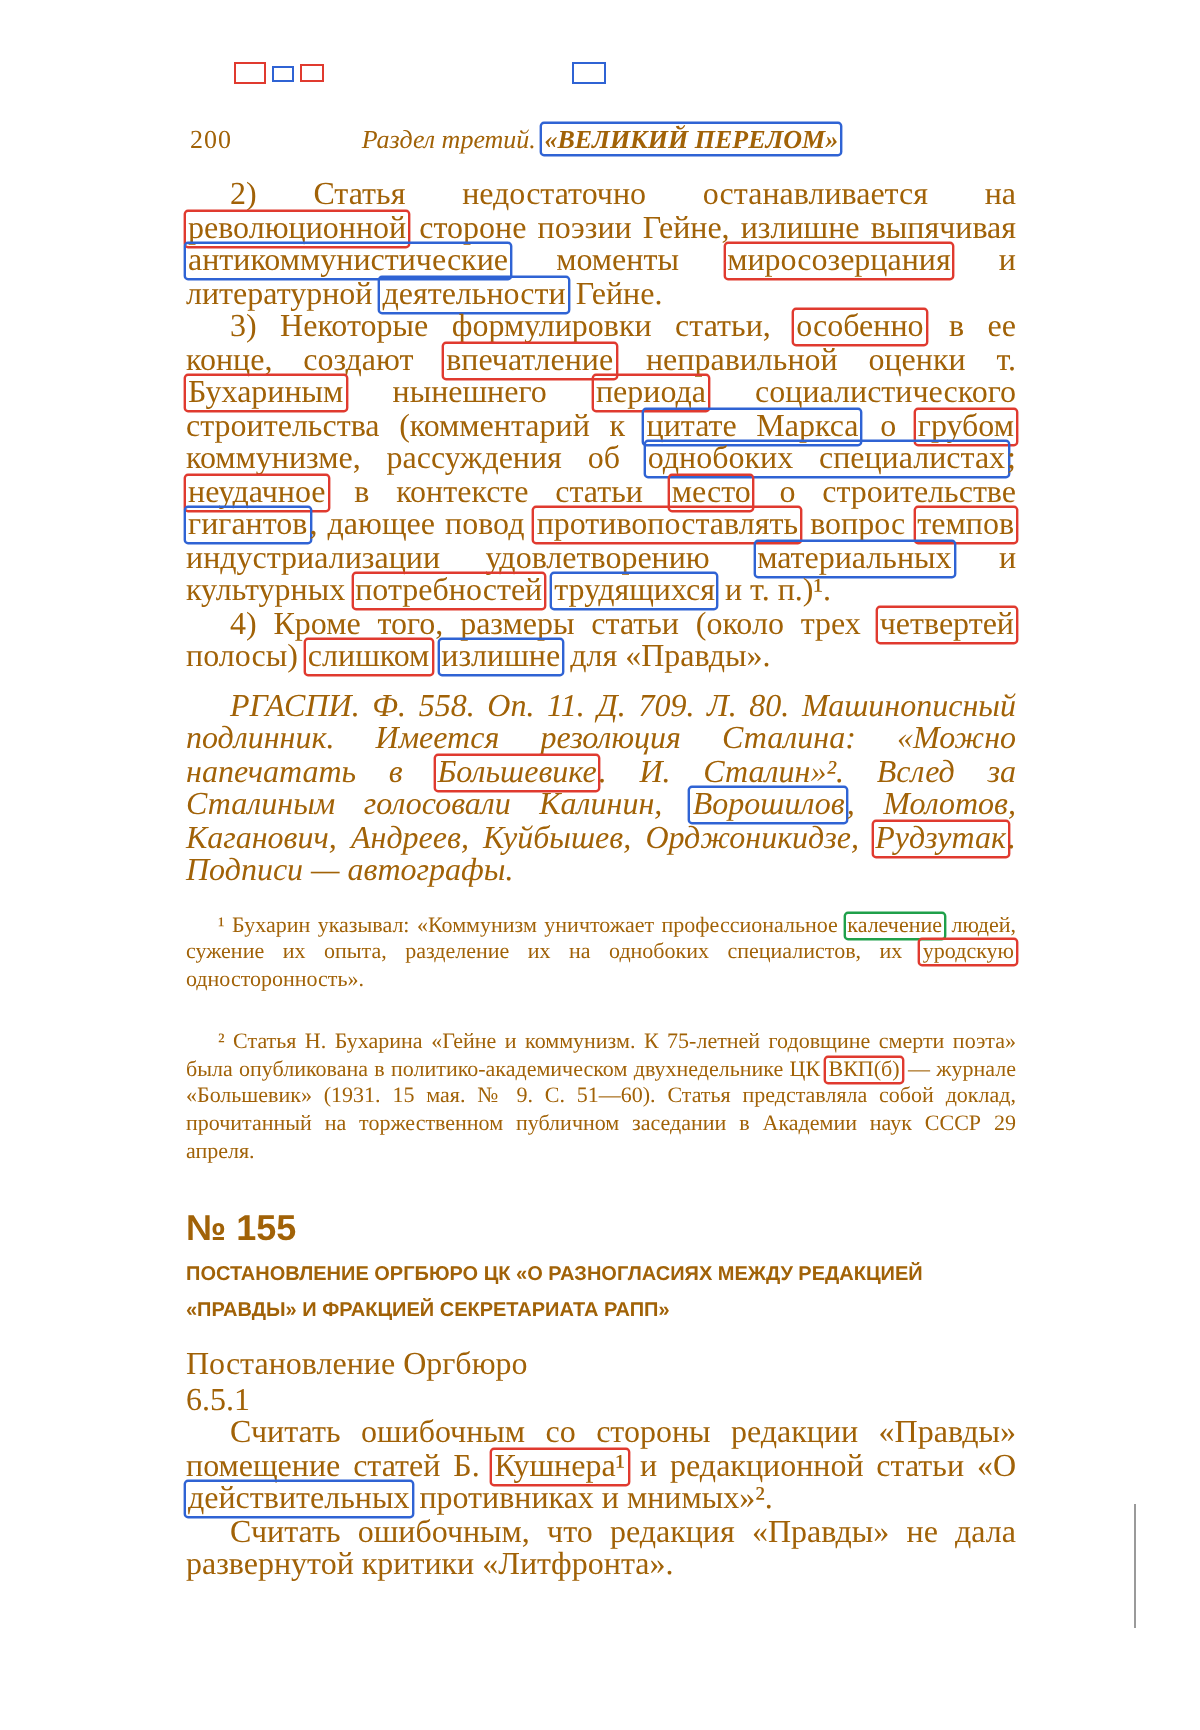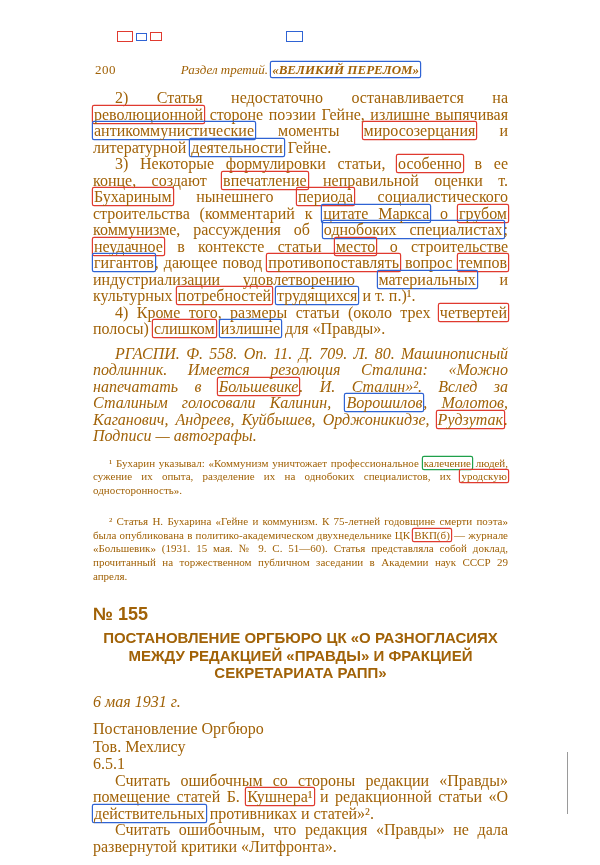--- a/index.html
+++ b/index.html
@@ -16,21 +16,21 @@
   
   .content { position:absolute; top:90px; left:93px; width:415px; }
   .blk { font-size:16px; line-height:16.5px; }
   .body { text-align:justify; text-indent:22px; }
   .sig { text-align:right; font-style:italic; margin-top:2px; }
   .dateline { font-style:italic; margin-top:6px; }
   .archive { font-style:italic; text-align:justify; text-indent:22px; margin-top:8px; }
   .fn { font-size:11px; line-height:13.8px; text-align:justify; text-indent:16px;margin-top:17px; }
   .mt12 { margin-top:12px; }
   .docnum { font-family:"Liberation Sans", sans-serif; font-weight:bold; font-size:18px; margin-top:22px; }
-  .doctitle { font-family:"Liberation Sans", sans-serif; font-weight:bold; font-size:15px; line-height:17.5px; margin-top:7px;text-align:center; }
+  .doctitle { font-family:"Liberation Sans", sans-serif; font-weight:bold; font-size:10px; line-height:17.5px; margin-top:7px; }
   .docdate { font-style:italic; margin-top:12px; }
   .docline { line-height:17.5px; }
   .docline.first { margin-top:10px; }
   .chead { font-weight:bold; text-align:center; line-height:18px; margin-top:15px; margin-bottom:7px; }
   
   .hl { padding:0 1px; border-radius:1px; }
   .hl-red   { box-shadow:0 0 0 1.2px var(--hl-red); }
   .hl-blue  { box-shadow:0 0 0 1.2px var(--hl-blue); }
   .hl-green { box-shadow:0 0 0 1.2px var(--hl-green); }
   
@@ -57,21 +57,19 @@
 
   <div class="content" id="content">
       <p class="blk body"><span>2) Статья недостаточно останавливается на </span><span class="hl hl-red">революционной</span><span> стороне поэзии Гейне, излишне выпячивая </span><span class="hl hl-blue">антикоммунистические</span><span> моменты </span><span class="hl hl-red">миросозерцания</span><span> и литературной </span><span class="hl hl-blue">деятельности</span><span> Гейне.</span></p>
       <p class="blk body"><span>3) Некоторые формулировки статьи, </span><span class="hl hl-red">особенно</span><span> в ее конце, создают </span><span class="hl hl-red">впечатление</span><span> неправильной оценки т. </span><span class="hl hl-red">Бухариным</span><span> нынешнего </span><span class="hl hl-red">периода</span><span> социалистического строительства (комментарий к </span><span class="hl hl-blue">цитате Маркса</span><span> о </span><span class="hl hl-red">грубом</span><span> коммунизме, рассуждения об </span><span class="hl hl-blue">однобоких специалистах</span><span>; </span><span class="hl hl-red">неудачное</span><span> в контексте статьи </span><span class="hl hl-red">место</span><span> о строительстве </span><span class="hl hl-blue">гигантов</span><span>, дающее повод </span><span class="hl hl-red">противопоставлять</span><span> вопрос </span><span class="hl hl-red">темпов</span><span> индустриализации удовлетворению </span><span class="hl hl-blue">материальных</span><span> и культурных </span><span class="hl hl-red">потребностей</span><span> </span><span class="hl hl-blue">трудящихся</span><span> и т. п.)¹.</span></p>
       <p class="blk body"><span>4) Кроме того, размеры статьи (около трех </span><span class="hl hl-red">четвертей</span><span> полосы) </span><span class="hl hl-red">слишком</span><span> </span><span class="hl hl-blue">излишне</span><span> для «Правды».</span></p>
       <p class="blk archive"><span>РГАСПИ. Ф. 558. Оп. 11. Д. 709. Л. 80. Машинописный подлинник. Имеется резолюция Сталина: «Можно напечатать в </span><span class="hl hl-red">Большевике</span><span>. И. Сталин»². Вслед за Сталиным голосовали Калинин, </span><span class="hl hl-blue">Ворошилов</span><span>, Молотов, Каганович, Андреев, Куйбышев, Орджоникидзе, </span><span class="hl hl-red">Рудзутак</span><span>. Подписи — автографы.</span></p>
       <p class="blk fn mt12"><span>¹ Бухарин указывал: «Коммунизм уничтожает профессиональное </span><span class="hl hl-green">калечение</span><span> людей, сужение их опыта, разделение их на однобоких специалистов, их </span><span class="hl hl-red">уродскую</span><span> односторонность».</span></p>
       <p class="blk fn"><span>² Статья Н. Бухарина «Гейне и коммунизм. К 75-летней годовщине смерти поэта» была опубликована в политико-академическом двухнедельнике ЦК </span><span class="hl hl-red">ВКП(б)</span><span> — журнале «Большевик» (1931. 15 мая. № 9. С. 51—60). Статья представляла собой доклад, прочитанный на торжественном публичном заседании в Академии наук СССР 29 апреля.</span></p>
       <p class="blk docnum"><span>№ 155</span></p>
       <p class="blk doctitle"><span>ПОСТАНОВЛЕНИЕ ОРГБЮРО ЦК «О РАЗНОГЛАСИЯХ МЕЖДУ РЕДАКЦИЕЙ «ПРАВДЫ» И ФРАКЦИЕЙ СЕКРЕТАРИАТА РАПП»</span></p>
-      <p class="blk docdate"><span>6 мая 1931 г.</span></p>
       <p class="blk docline first"><span>Постановление Оргбюро</span></p>
-      <p class="blk docline"><span>Тов. Мехлису</span></p>
       <p class="blk docline"><span>6.5.1</span></p>
-      <p class="blk body"><span>Считать ошибочным со стороны редакции «Правды» помещение статей Б. </span><span class="hl hl-red">Кушнера¹</span><span> и редакционной статьи «О </span><span class="hl hl-blue">действительных</span><span> противниках и статей»².</span></p>
+      <p class="blk body"><span>Считать ошибочным со стороны редакции «Правды» помещение статей Б. </span><span class="hl hl-red">Кушнера¹</span><span> и редакционной статьи «О </span><span class="hl hl-blue">действительных</span><span> противниках и мнимых»².</span></p>
       <p class="blk body"><span>Считать ошибочным, что редакция «Правды» не дала развернутой критики «Литфронта».</span></p>
     </div>
 
 </div>
 
 </body></html>

